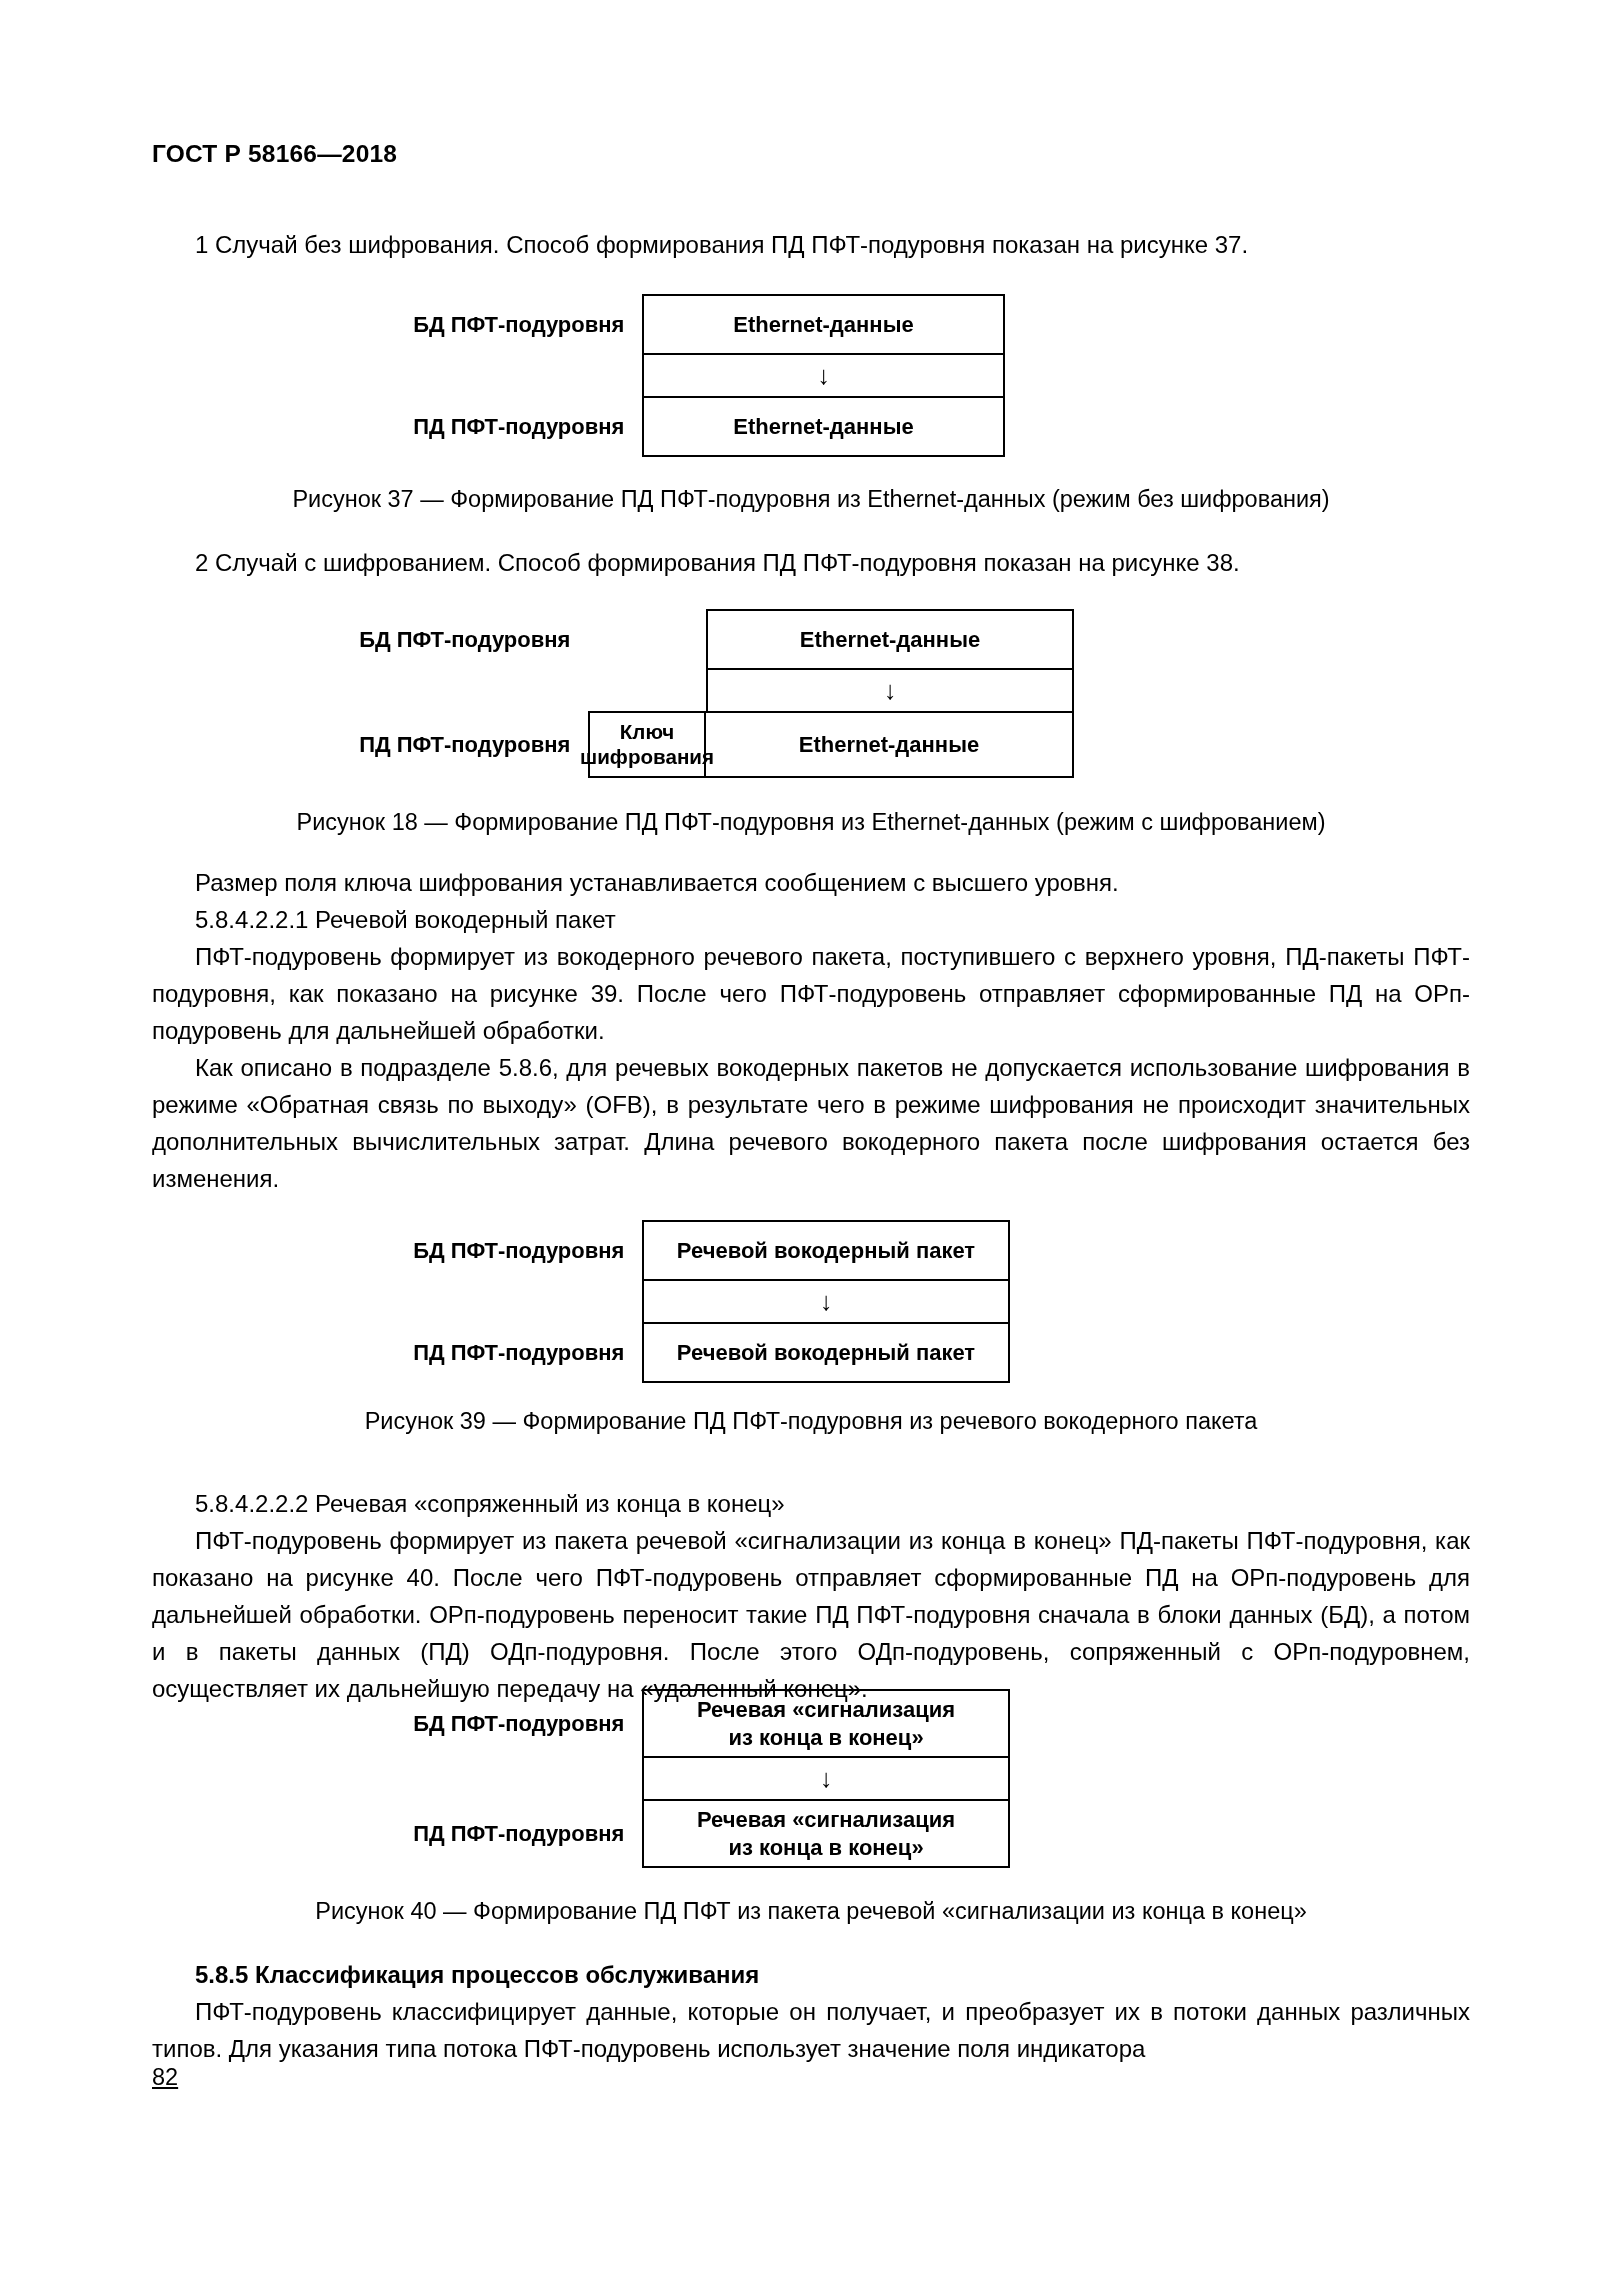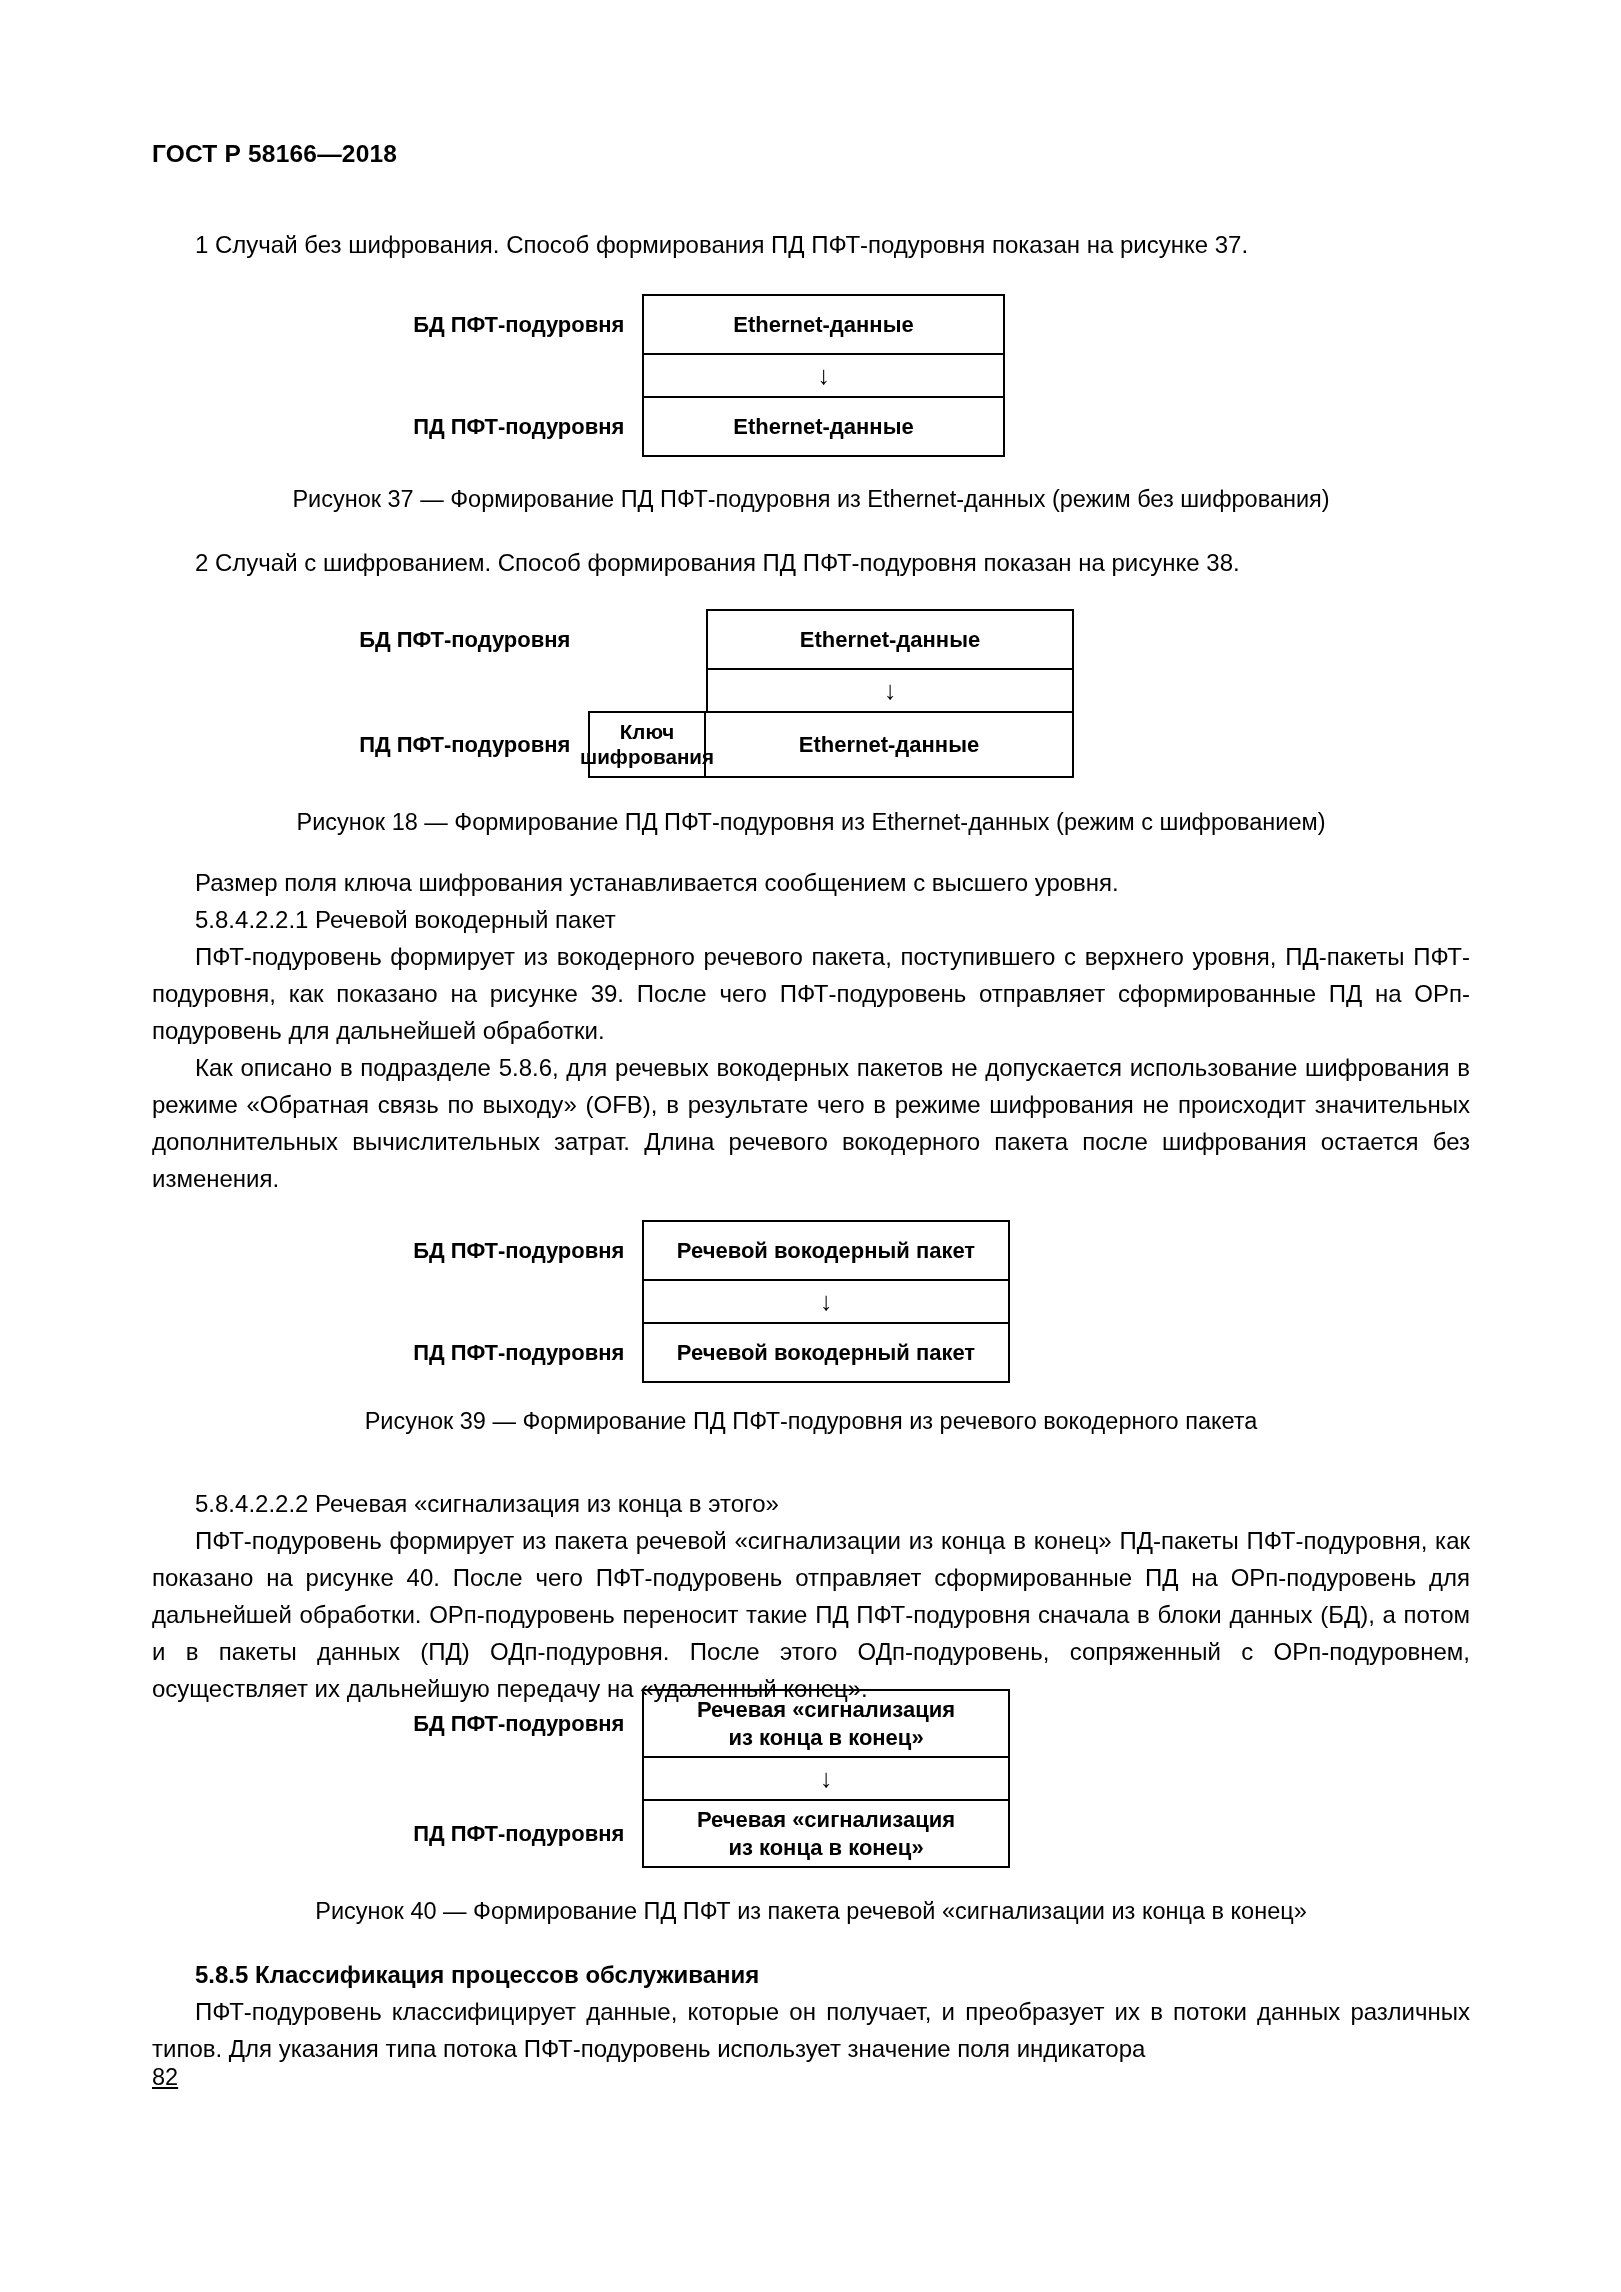--- a/index.html
+++ b/index.html
@@ -188,21 +188,21 @@
         <div class="fig-label" style="width:490px;height:61px;">ПД ПФТ-подуровня</div>
         <div class="cell" style="width:368px;height:61px;">Речевой вокодерный пакет</div>
       </div>
     </div>
   </div>
   <div class="block" style="top:1408px;">
     <div class="fig-caption">Рисунок 39 — Формирование ПД ПФТ-подуровня из речевого вокодерного пакета</div>
   </div>
 
   <div class="block" style="top:1485px;">
-    <p class="para indent nojust">5.8.4.2.2.2 Речевая «сигнализация из конца в этого»</p>
+    <p class="para indent nojust">5.8.4.2.2.2 Речевая «сопряженный из конца в конец»</p>
     <p class="para indent">ПФТ-подуровень формирует из пакета речевой «сигнализации из конца в конец» ПД-пакеты ПФТ-подуровня, как показано на рисунке 40. После чего ПФТ-подуровень отправляет сформированные ПД на ОРп-подуровень для дальнейшей обработки. ОРп-подуровень переносит такие ПД ПФТ-подуровня сначала в блоки данных (БД), а потом и в пакеты данных (ПД) ОДп-подуровня. После этого ОДп-подуровень, сопряженный с ОРп-подуровнем, осуществляет их дальнейшую передачу на «удаленный конец».</p>
   </div>
 
   <div class="block" style="top:1689px;">
     <div class="figure">
       <div class="fig-row">
         <div class="fig-label" style="width:490px;height:69px;">БД ПФТ-подуровня</div>
         <div class="cell" style="width:368px;height:69px;flex-direction:column;">
           <span>Речевая «сигнализация</span>
           <span>из конца в конец»</span>

